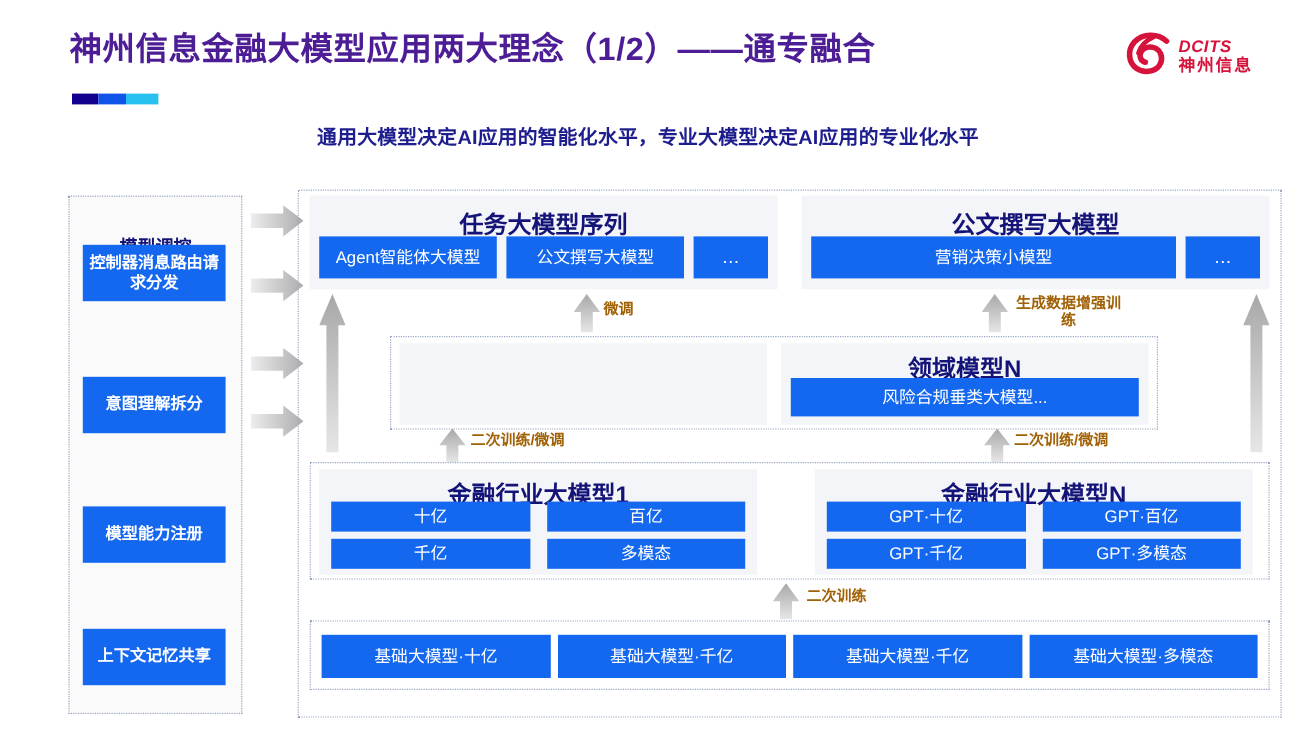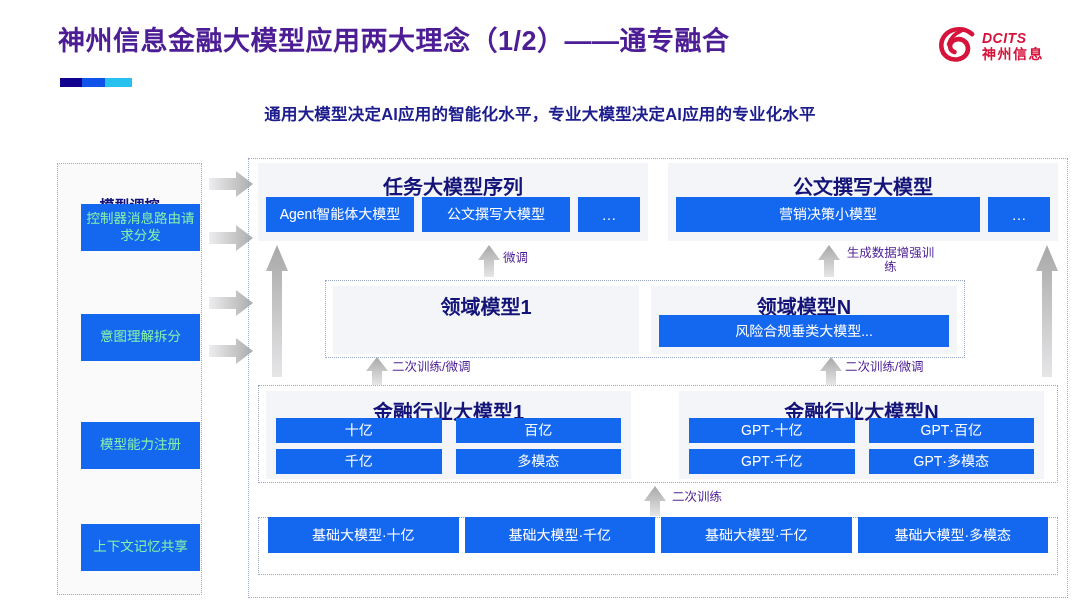--- a/index.html
+++ b/index.html
@@ -53,23 +53,23 @@
 
   
   .sidebar{
     position:absolute;left:57px;top:13px;width:145px;height:432px;
     box-sizing:border-box;background:#fafafb;
   }
   .sidebar-title{
     position:absolute;left:0;top:10px;width:100%;
     text-align:center;font-size:15px;font-weight:bold;color:#141478;margin-top:20px;
   }
-  .sb-item{position:absolute;left:23px;width:119px;background:#1468f0;color:#86efac;
+  .sb-item{position:absolute;left:11px;width:119px;background:#1468f0;color:#ffffff;
     display:flex;align-items:center;justify-content:center;text-align:center;
-    font-size:13.5px;line-height:1.2;box-sizing:border-box;}
+    font-size:13.5px;line-height:1.2;box-sizing:border-box;font-weight:bold;}
   .sb1{top:40px;height:47px;}
   .sb2{top:150px;height:47px;}
   .sb3{top:258px;height:47px;}
   .sb4{top:360px;height:47px;}
 
   
   .arrow-right{position:absolute;width:44px;height:26px;}
   .ar1{left:209px;top:21px;}
   .ar2{left:209px;top:75px;}
   .ar3{left:209px;top:140px;}
@@ -114,34 +114,34 @@
   .fin-grid{position:absolute;left:10px;right:10px;top:27px;display:grid;
     grid-template-columns:1fr 1fr;grid-template-rows:25px 25px;gap:6px 14px;}
   .fin-grid .bluebox{width:100%;height:100%;font-size:14px;}
 
   
   .base-frame{
     position:absolute;left:258px;top:367px;width:800px;height:58px;
     box-sizing:border-box;
   }
   .base-row{position:absolute;left:9px;right:9px;top:11px;height:24px;
-    display:flex;gap:6px;align-items:flex-end;}
+    display:flex;gap:6px;}
   .base-row .bluebox{flex:1 1 0;height:36px;font-size:14px;}
 
   
   .arrow-up{position:absolute;width:22px;}
   .au-tall-l{left:266px;top:95px;height:132px;}
   .au-tall-r{left:1036px;top:95px;height:132px;}
   .au-fine-l{left:478px;top:95px;height:32px;}
   .au-fine-r{left:818px;top:95px;height:32px;}
   .au-sec-l{left:366px;top:207px;height:28px;}
   .au-sec-r{left:820px;top:207px;height:28px;}
   .au-base{left:644px;top:336px;height:30px;}
 
-  .arrow-label{position:absolute;color:#4c1d95;font-size:12.5px;font-weight:normal;line-height:1.15;}
+  .arrow-label{position:absolute;color:#a16207;font-size:12.5px;font-weight:bold;line-height:1.15;}
   .al-fine-l{left:503px;top:101px;}
   .al-fine-r{left:843px;top:96px;width:95px;text-align:center;}
   .al-sec-l{left:392px;top:210px;}
   .al-sec-r{left:845px;top:210px;}
   .al-base{left:672px;top:340px;}
 </style>
 </head>
 <body>
 
 <div class="header">
@@ -233,21 +233,20 @@
   </svg>
   <svg class="arrow-up au-fine-r" viewBox="0 0 22 32" preserveAspectRatio="none">
     <path d="M11 0 L22 15 H16 V32 H6 V15 H0 Z" fill="url(#gu)"></path>
   </svg>
 
   <div class="arrow-label al-fine-l">微调</div>
   <div class="arrow-label al-fine-r">生成数据增强训练</div>
 
   <div class="domain-frame dotted">
     <div class="domain-cell panel dc-left">
-      <div class="grouplabel">领域模型1</div>
     </div>
     <div class="domain-cell panel dc-right">
       <div class="grouplabel">领域模型N</div>
       <div class="bluebox">风险合规垂类大模型...</div>
     </div>
   </div>
 
   <svg class="arrow-up au-sec-l" viewBox="0 0 22 28" preserveAspectRatio="none">
     <path d="M11 0 L22 14 H16 V28 H6 V14 H0 Z" fill="url(#gu)"></path>
   </svg>

